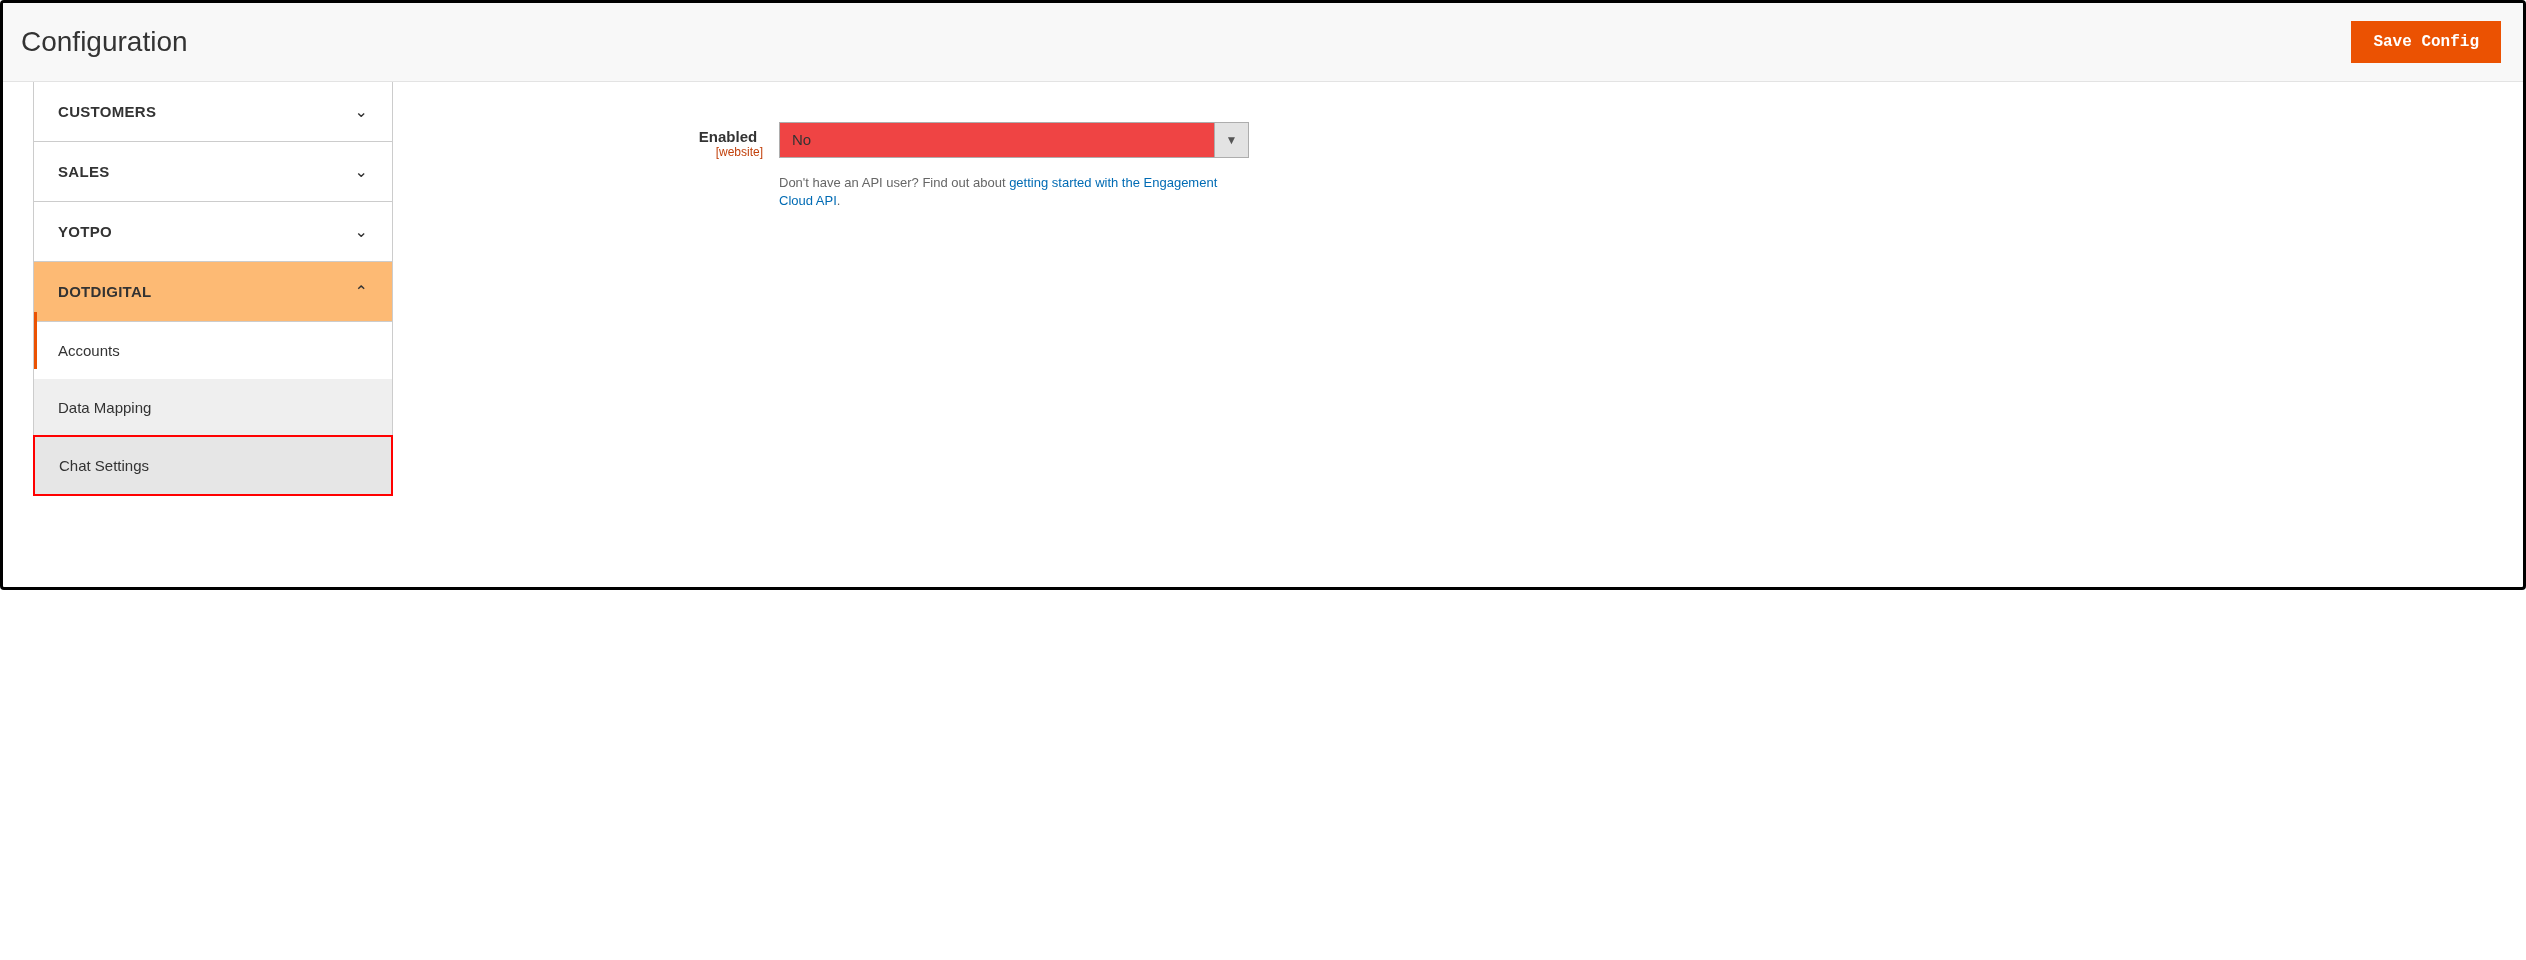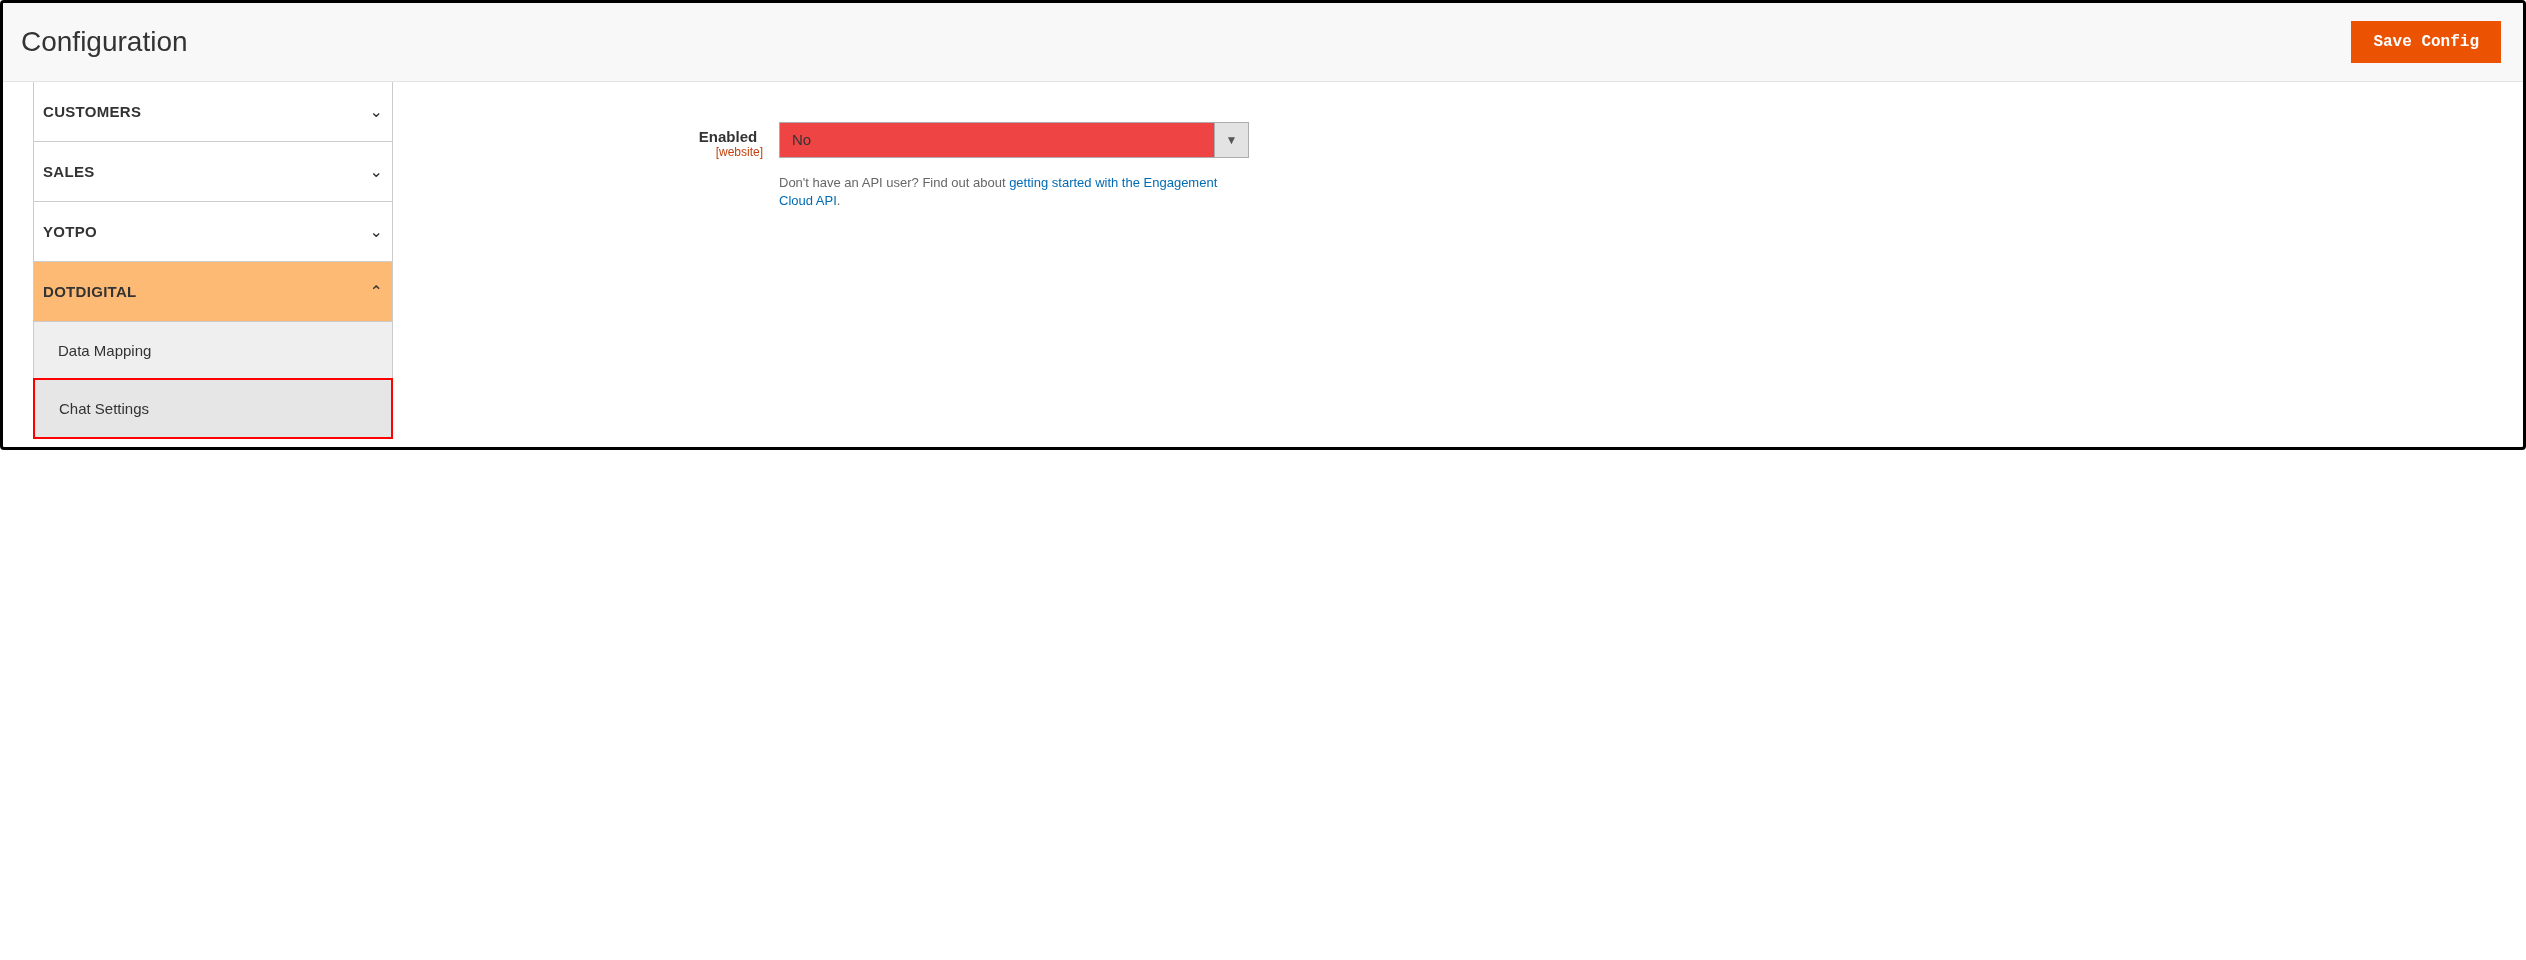--- a/index.html
+++ b/index.html
@@ -6,21 +6,21 @@
   body {
     font-family: 'Helvetica Neue', Helvetica, Arial, sans-serif;
     font-size: 14px;
     color: #333;
     background: #fff;
   }
   .frame {
     border: 3px solid #000;
     border-radius: 4px;
     width: 100%;
-    height: 450px;
+    height: 590px;
     overflow: hidden;
     position: relative;
   }
   .header {
     background: #f8f8f8;
     border-bottom: 1px solid #e3e3e3;
     padding: 18px 22px 18px 18px;
     display: flex;
     justify-content: space-between;
     align-items: center;
@@ -47,21 +47,21 @@
   .sidebar {
     width: 360px;
     margin-left: 30px;
     margin-top: 0;
     flex-shrink: 0;
   }
   .tab {
     border: 1px solid #ccc;
     border-top: none;
     background: #fff;
-    padding: 20px 9px;
+    padding: 20px 24px;
     display: flex;
     justify-content: space-between;
     align-items: center;
     cursor: pointer;
   }
   .tab .label {
     font-weight: 600;
     font-size: 15px;
     text-transform: uppercase;
     color: #333;
@@ -194,20 +194,23 @@
         <span class="label">YOTPO</span>
         <span class="chev">⌄</span>
       </div>
 
       <div class="tab expanded">
         <span class="label">DOTDIGITAL</span>
         <span class="chev">⌃</span>
       </div>
 
       <div class="subtabs">
+        <div class="subtab accounts active-marker">
+          <span>Accounts</span>
+        </div>
         <div class="subtab">
           <span>Data Mapping</span>
         </div>
         <div class="subtab highlight">
           <span>Chat Settings</span>
         </div>
       </div>
 
     </div>
 

